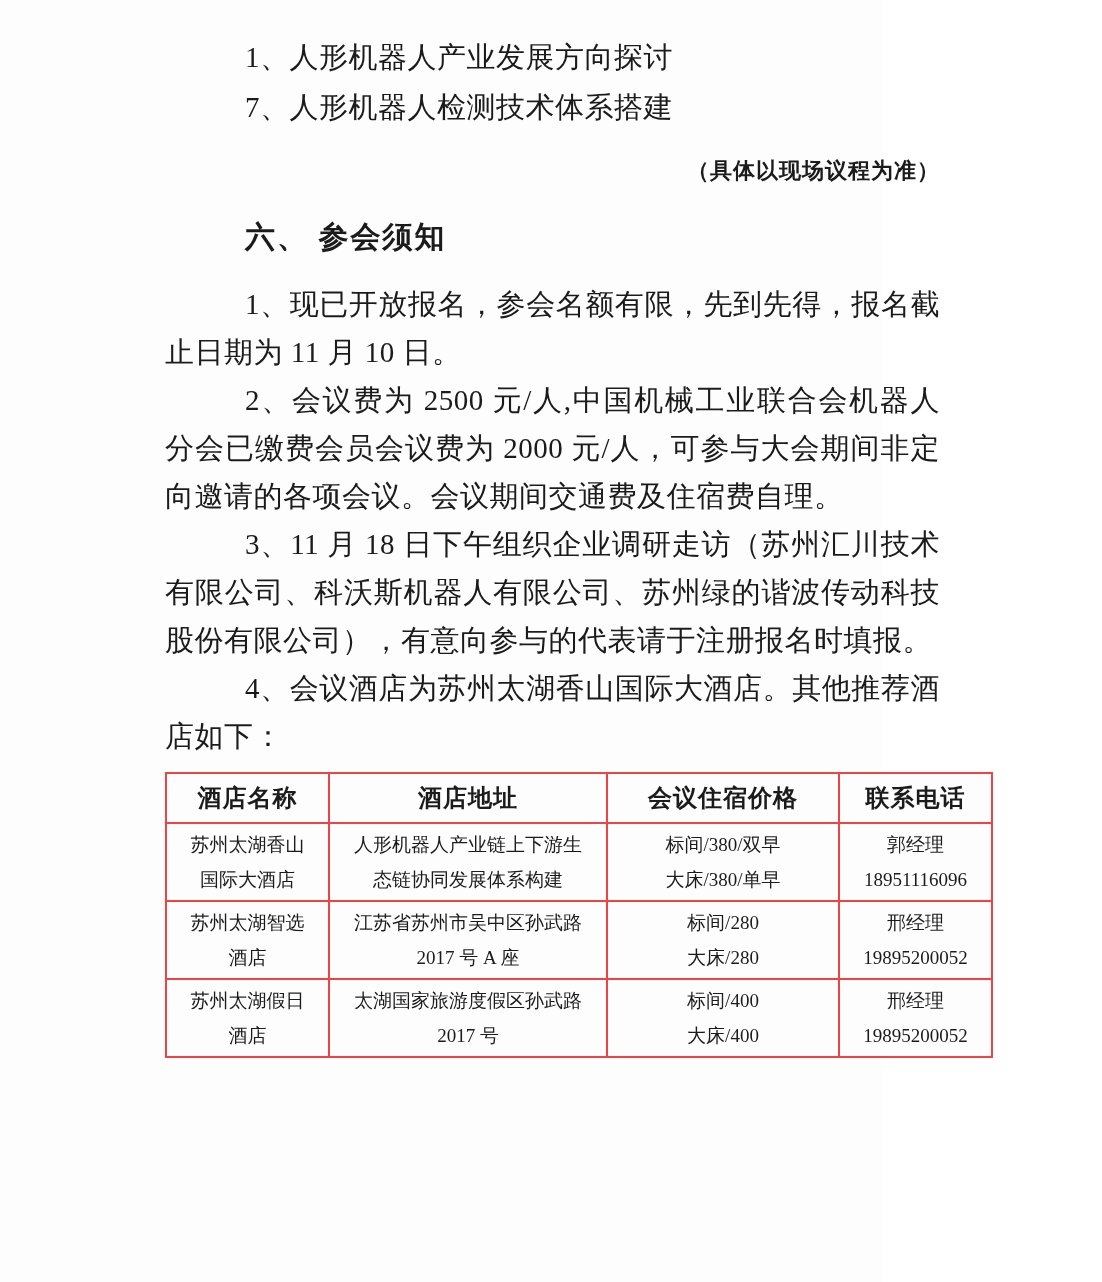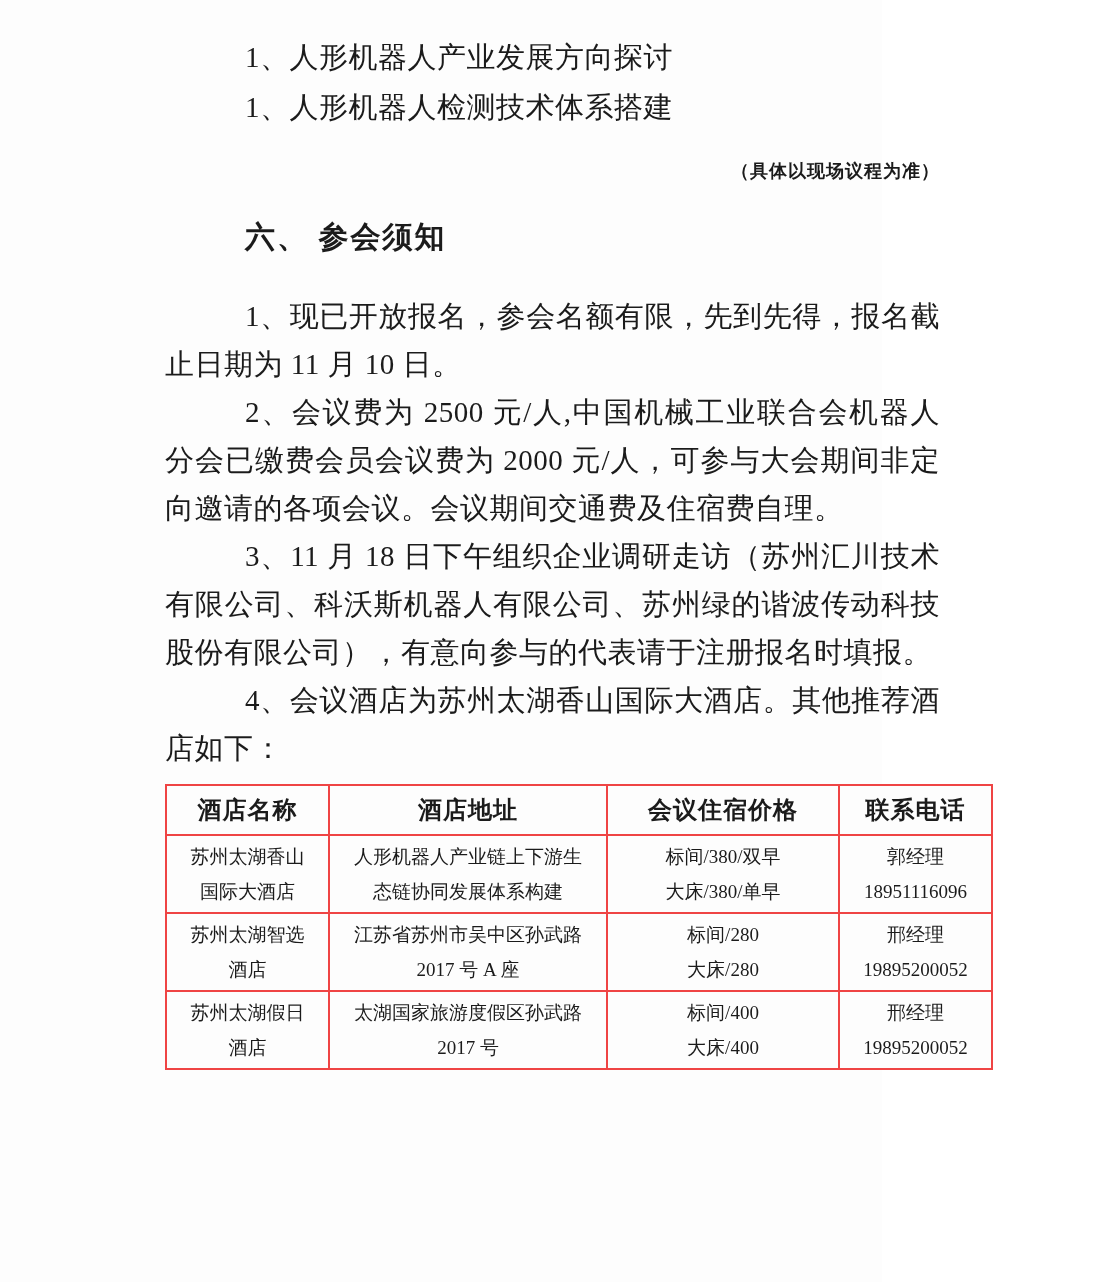--- a/index.html
+++ b/index.html
@@ -24,36 +24,36 @@
   .textblock{width:775px;}
   .agenda-item{
     font-size:29px;
     line-height:50px;
     text-indent:80px;
     text-align:justify;
     letter-spacing:0.5px;
   }
   .note{
     margin-top:24px;
-    font-size:18px;
+    font-size:22px;
     font-weight:bold;
     line-height:30px;
     text-align:right;
     padding-right:32px;
     letter-spacing:1px;
   }
   .heading{
     margin:32px 0 0 0;
     font-size:30px;
     font-weight:bold;
     line-height:38px;
     text-indent:80px;
     letter-spacing:2px;
   }
-  .paras{margin-top:36px;}
+  .paras{margin-top:24px;}
   .para{
     font-size:29px;
     line-height:48px;
     text-indent:80px;
     text-align:justify;
     letter-spacing:0.5px;
   }
   table.hotels{
     margin:12px 0 0 165px;
     width:826px;
@@ -86,21 +86,21 @@
   .col-phone{width:153px;}
   .cell-line{display:block;line-height:35px;}
 </style>
 </head>
 <body>
 
 <div class="page">
   <div class="content">
     <div class="textblock">
       <div class="agenda-item">1、人形机器人产业发展方向探讨</div>
-      <div class="agenda-item">1、人形机器人检测技术体系搭建</div>
+      <div class="agenda-item">7、人形机器人检测技术体系搭建</div>
     </div>
 
     <div class="textblock note">（具体以现场议程为准）</div>
 
     <div class="textblock heading">六、 参会须知</div>
 
     <div class="textblock paras">
       <div class="para">1、现已开放报名，参会名额有限，先到先得，报名截止日期为 11 月 10 日。</div>
       <div class="para">2、会议费为 2500 元/人,中国机械工业联合会机器人分会已缴费会员会议费为 2000 元/人，可参与大会期间非定向邀请的各项会议。会议期间交通费及住宿费自理。</div>
       <div class="para">3、11 月 18 日下午组织企业调研走访（苏州汇川技术有限公司、科沃斯机器人有限公司、苏州绿的谐波传动科技股份有限公司），有意向参与的代表请于注册报名时填报。</div>

